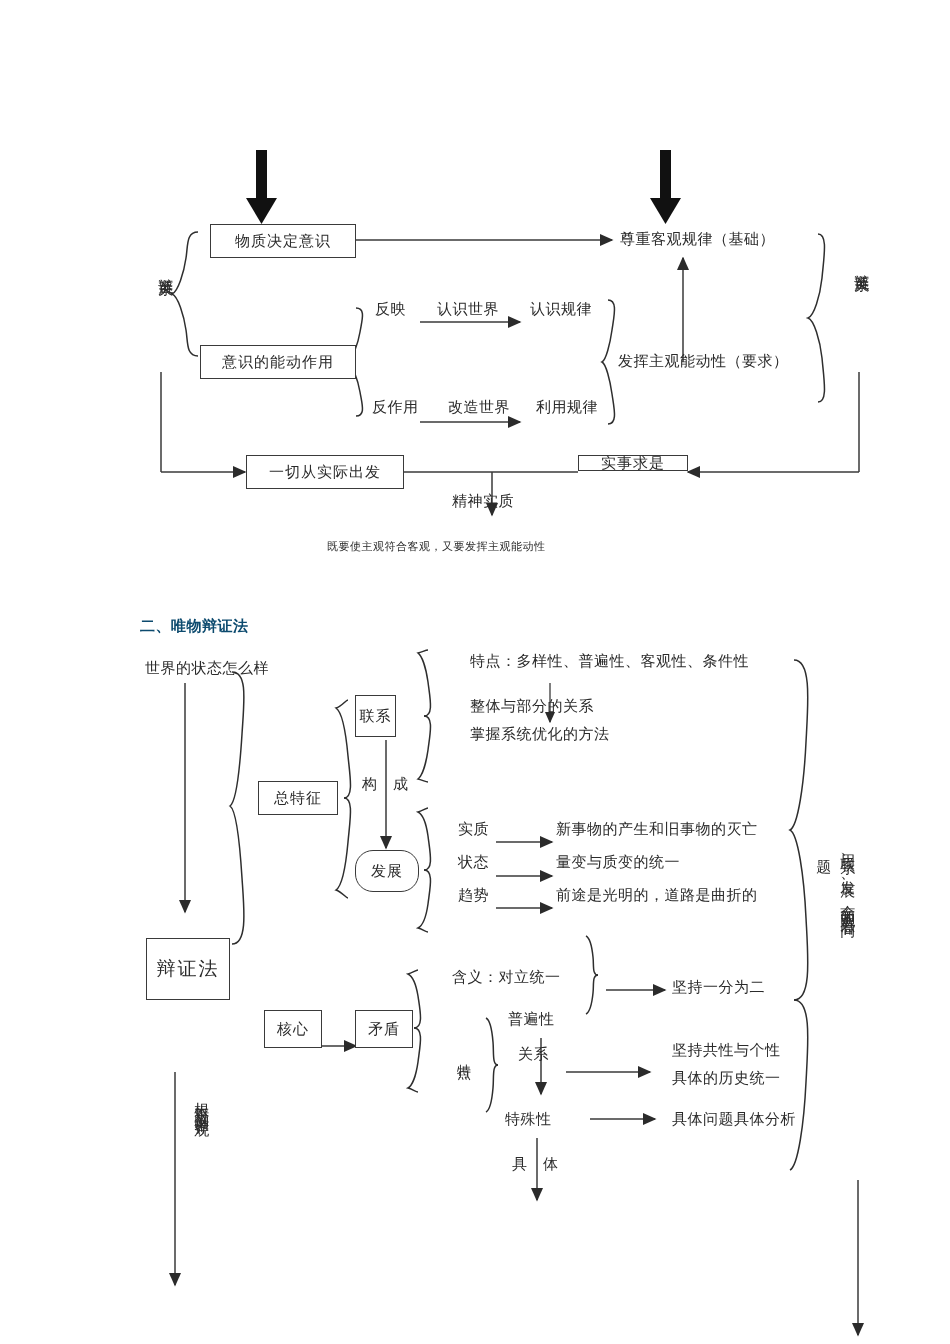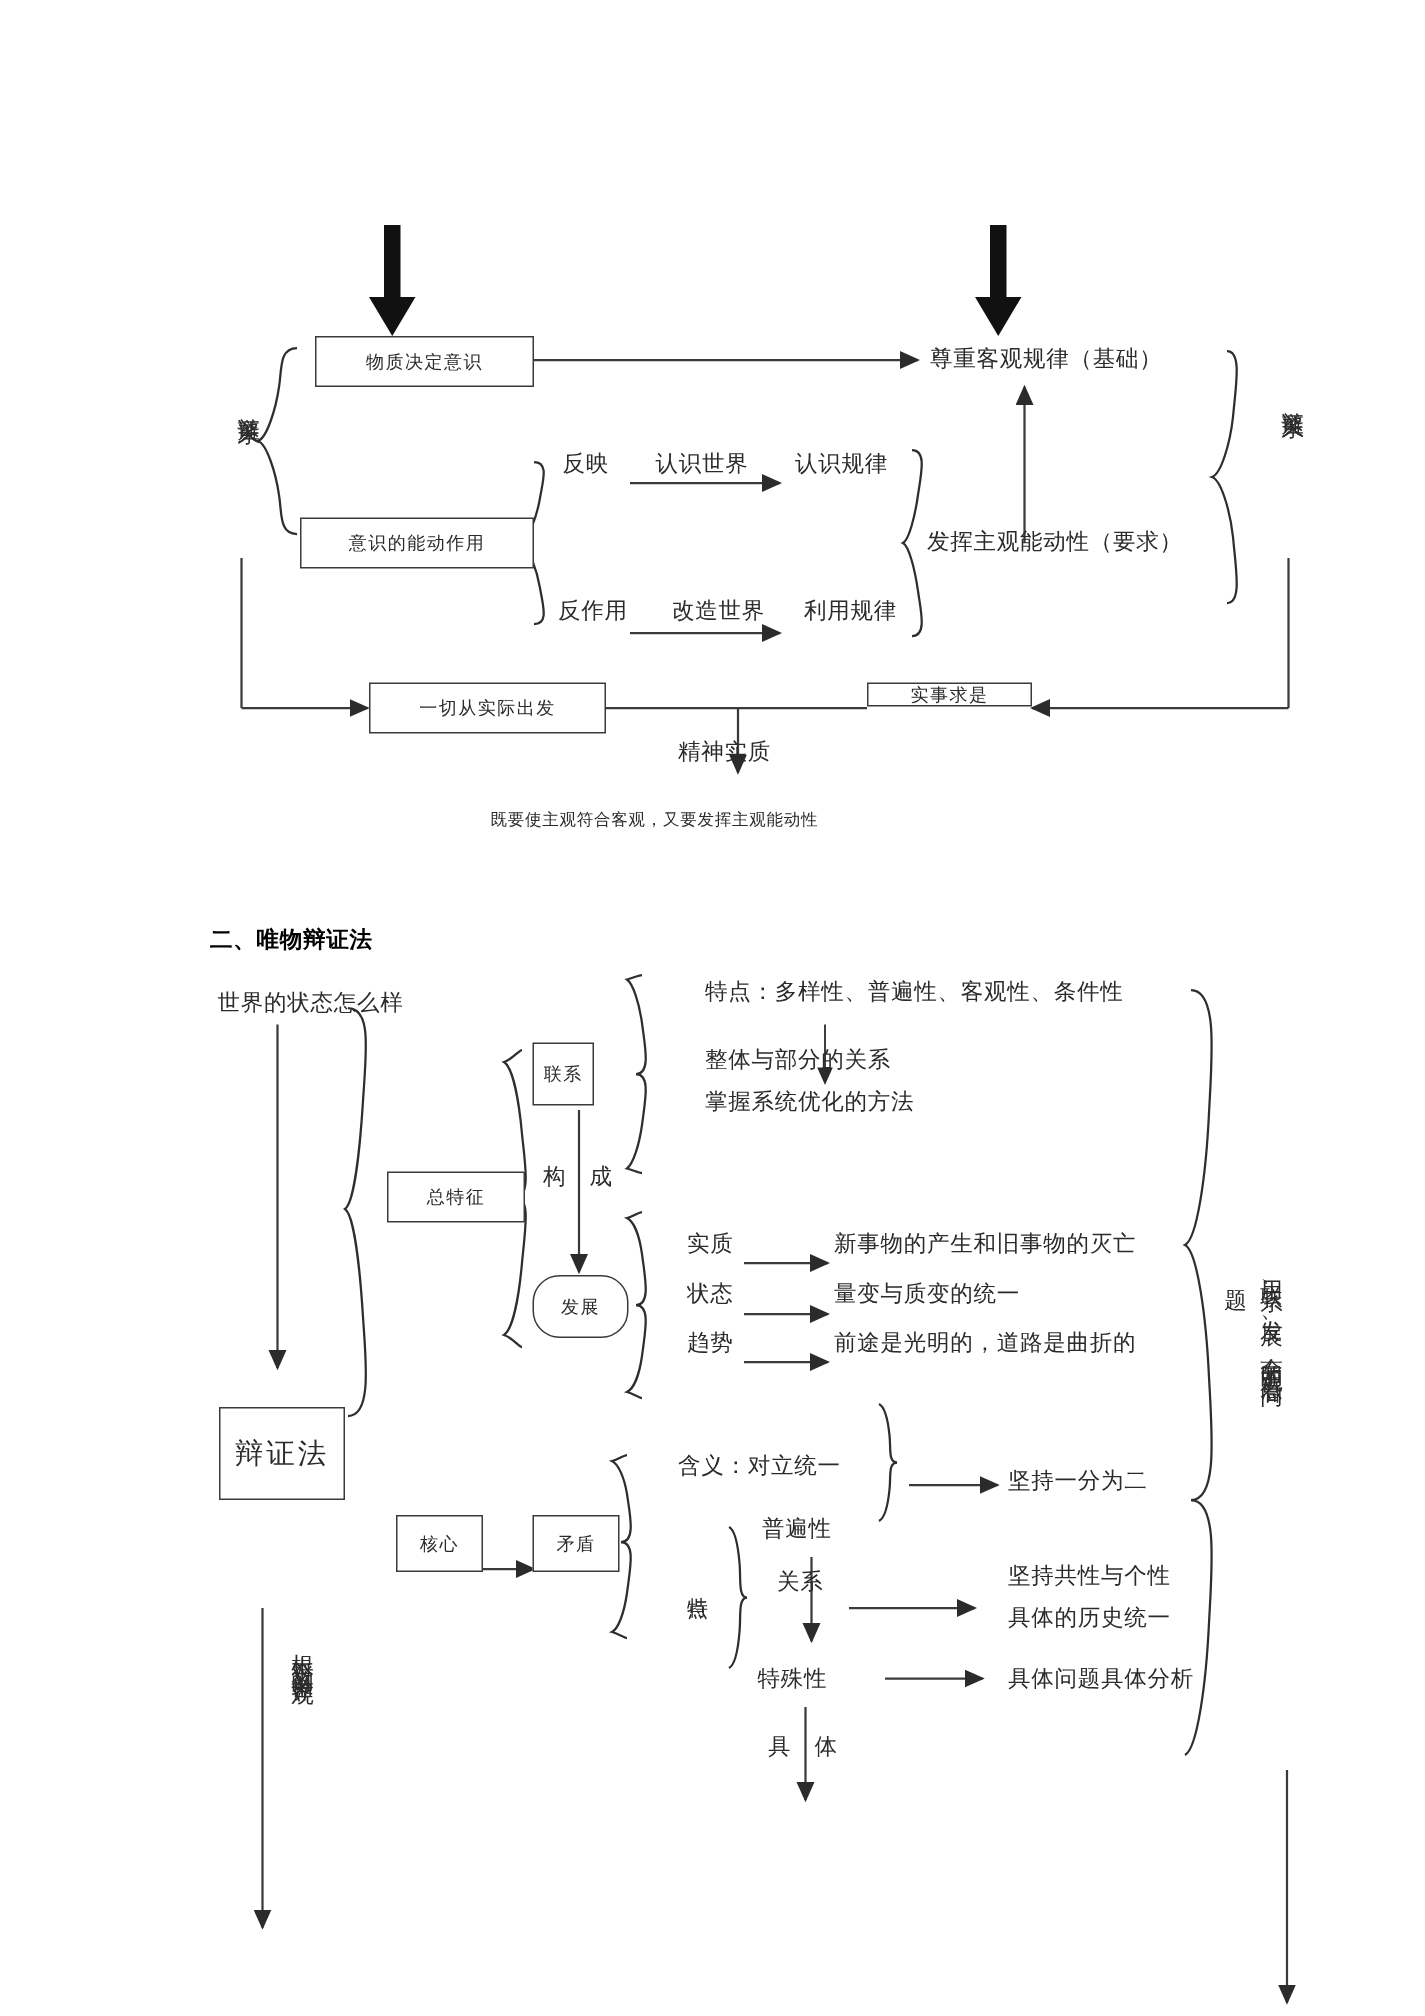--- a/index.html
+++ b/index.html
@@ -26,42 +26,42 @@
     white-space: nowrap;
     letter-spacing: 0.5px;
   }
   .box {
     position: absolute;
     border: 1.6px solid #3a3a3a;
     background: #ffffff;
     display: flex;
     align-items: center;
     justify-content: center;
-    font-size: 12px;
+    font-size: 15px;
     color: #2b2b2b;
     letter-spacing: 1px;
     box-sizing: border-box;
   }
   .box.big { font-size: 19px; letter-spacing: 2px; }
   .vtxt {
     position: absolute;
     writing-mode: vertical-rl;
     text-orientation: upright;
     font-size: 15px;
     line-height: 1.18;
     color: #2b2b2b;
     white-space: nowrap;
     letter-spacing: 1px;
   }
   .vtxt.tall { letter-spacing: 3px; }
   .heading {
     position: absolute;
     font-weight: bold;
     font-size: 15px;
-    color: #000000;
+    color: #0c4a6e;
     letter-spacing: 0.5px;
     white-space: nowrap;
   }
   svg.overlay {
     position: absolute;
     left: 0; top: 0;
     width: 950px;
     height: 1344px;
     pointer-events: none;
   }
@@ -232,21 +232,21 @@
   <div class="txt" style="left:327px; top:540px; font-size:11px;">既要使主观符合客观，又要发挥主观能动性</div>
 
   <div class="heading" style="left:140px; top:617px;">二、唯物辩证法</div>
 
   <div class="txt" style="left:145px; top:659px;">世界的状态怎么样</div>
 
   <div class="box big" style="left:146px; top:938px; width:84px; height:62px;">
     <span>辩证法</span>
   </div>
 
-  <div class="box" style="left:258px; top:781px; width:92px; height:34px;">
+  <div class="box" style="left:258px; top:781px; width:80px; height:34px;">
     <span>总特征</span>
   </div>
 
   <div class="box" style="left:355px; top:695px; width:41px; height:42px;">
     <span>联系</span>
   </div>
 
   <div class="box" style="left:355px; top:850px; width:64px; height:42px;border-radius:18px;">
     <span>发展</span>
   </div>

